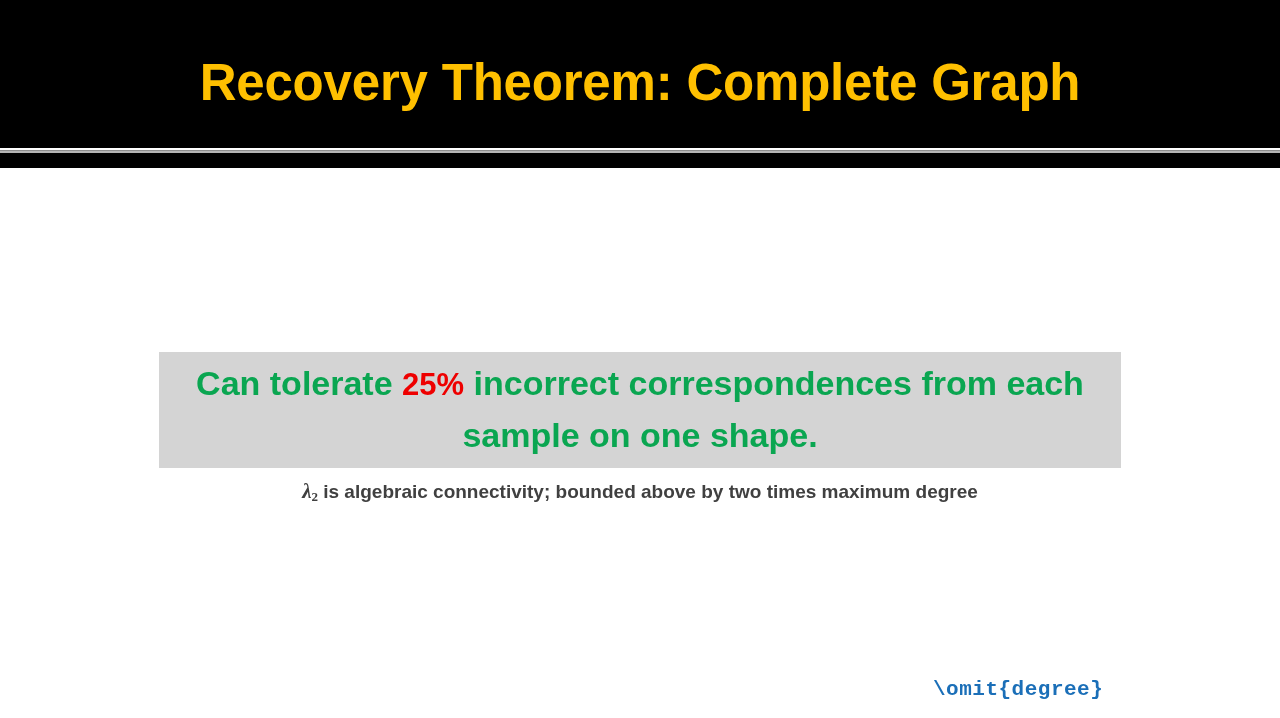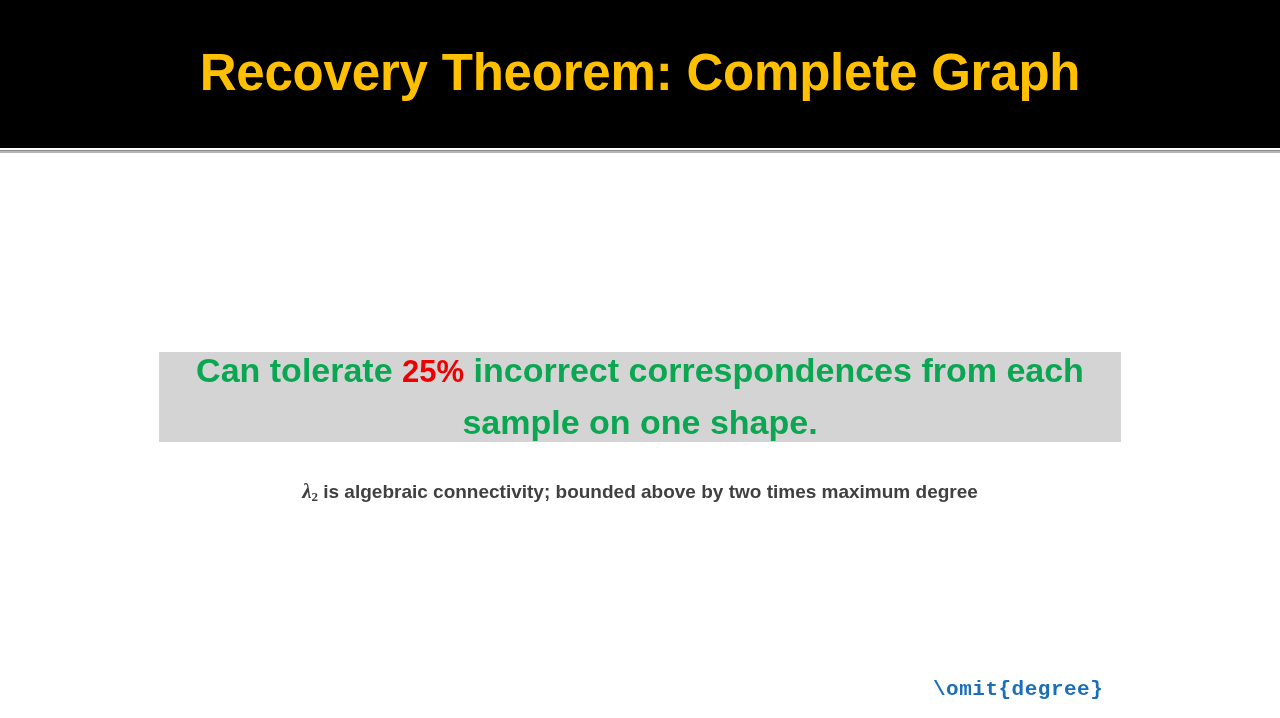--- a/index.html
+++ b/index.html
@@ -14,21 +14,21 @@
     overflow: hidden;
     font-family: "Liberation Sans", sans-serif;
   }
 
   
   #title-bar {
     position: absolute;
     left: 0;
     top: 0;
     width: 1280px;
-    height: 148px;
+    height: 168px;
     background: #000000;
     display: flex;
     align-items: center;
     justify-content: center;
     box-sizing: border-box;
   }
   #slide-title {
     font-family: "Liberation Sans", sans-serif;
     font-weight: bold;
     font-size: 51px;
@@ -58,21 +58,21 @@
     border-top: 1px solid #8c8c8c;
     box-sizing: border-box;
   }
 
   
   #callout-box {
     position: absolute;
     left: 159px;
     top: 352px;
     width: 962px;
-    height: 90px;
+    height: 116px;
     background: #d4d4d4;
     display: flex;
     align-items: center;
     justify-content: center;
     box-sizing: border-box;
   }
   #callout-text {
     font-family: "Liberation Sans", sans-serif;
     font-weight: bold;
     font-size: 34px;

